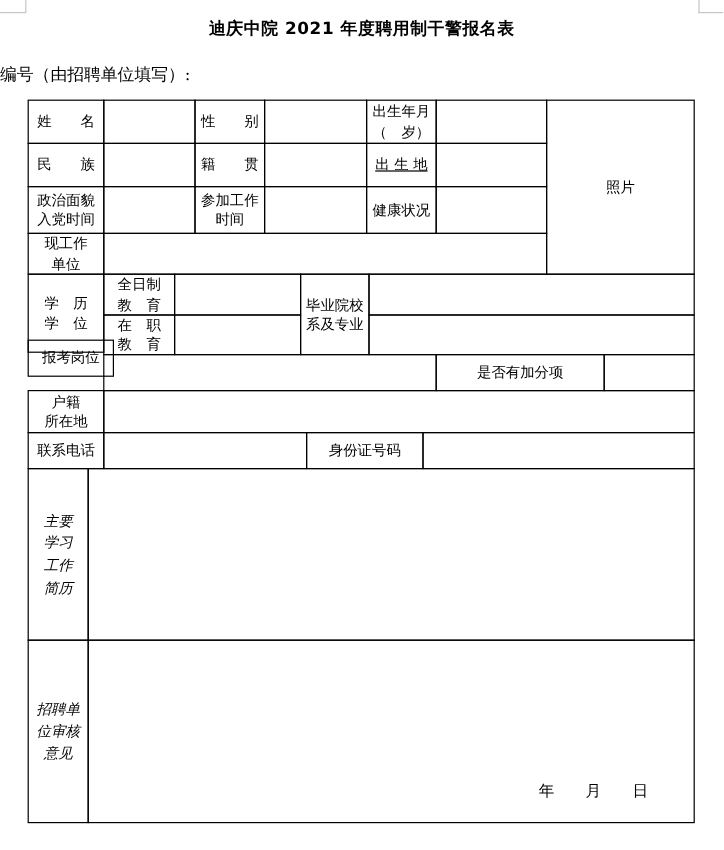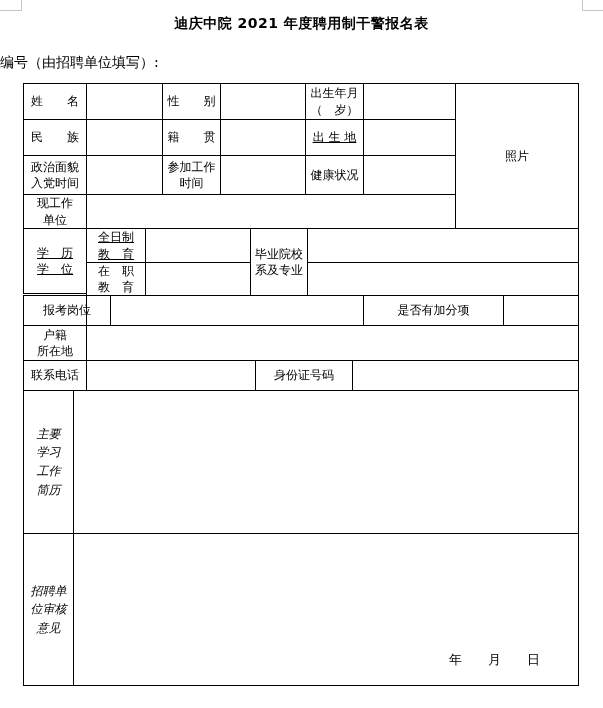--- a/index.html
+++ b/index.html
@@ -62,34 +62,34 @@
     <div class="cell" style="left:139px;top:72px;width:59px;height:40px;">参加工作
 时间</div>
     <div class="cell" style="left:197px;top:72px;width:86px;height:40px;"></div>
     <div class="cell" style="left:282px;top:72px;width:59px;height:40px;">健康状况</div>
     <div class="cell" style="left:340px;top:72px;width:93px;height:40px;"></div>
 
     <div class="cell" style="left:0;top:111px;width:64px;height:35px;">现工作
 单位</div>
     <div class="cell" style="left:63px;top:111px;width:370px;height:35px;"></div>
 
-    <div class="cell" style="left:0;top:145px;width:64px;height:66px;text-decoration:underline;">学　历
+    <div class="cell" style="left:0;top:145px;width:64px;height:66px;">学　历
 学　位</div>
-    <div class="cell" style="left:63px;top:145px;width:60px;height:35px;text-decoration:underline;">全日制
+    <div class="cell" style="left:63px;top:145px;width:60px;height:35px;">全日制
 教　育</div>
     <div class="cell" style="left:122px;top:145px;width:106px;height:35px;"></div>
     <div class="cell" style="left:227px;top:145px;width:58px;height:68px;">毕业院校
 系及专业</div>
     <div class="cell" style="left:284px;top:145px;width:272px;height:35px;"></div>
     <div class="cell" style="left:63px;top:179px;width:60px;height:34px;">在　职
 教　育</div>
     <div class="cell" style="left:122px;top:179px;width:106px;height:34px;"></div>
     <div class="cell" style="left:284px;top:179px;width:272px;height:34px;"></div>
 
-    <div class="cell" style="left:0;top:212px;width:88px;height:31px;">报考岗位</div>
+    <div class="cell" style="left:0;top:200px;width:72px;height:31px;">报考岗位</div>
     <div class="cell" style="left:63px;top:212px;width:278px;height:31px;"></div>
     <div class="cell" style="left:340px;top:212px;width:141px;height:31px;">是否有加分项</div>
     <div class="cell" style="left:480px;top:212px;width:76px;height:31px;"></div>
 
     <div class="cell" style="left:0;top:242px;width:64px;height:36px;">户籍
 所在地</div>
     <div class="cell" style="left:63px;top:242px;width:493px;height:36px;"></div>
 
     <div class="cell" style="left:0;top:277px;width:64px;height:31px;">联系电话</div>
     <div class="cell" style="left:63px;top:277px;width:170px;height:31px;"></div>

